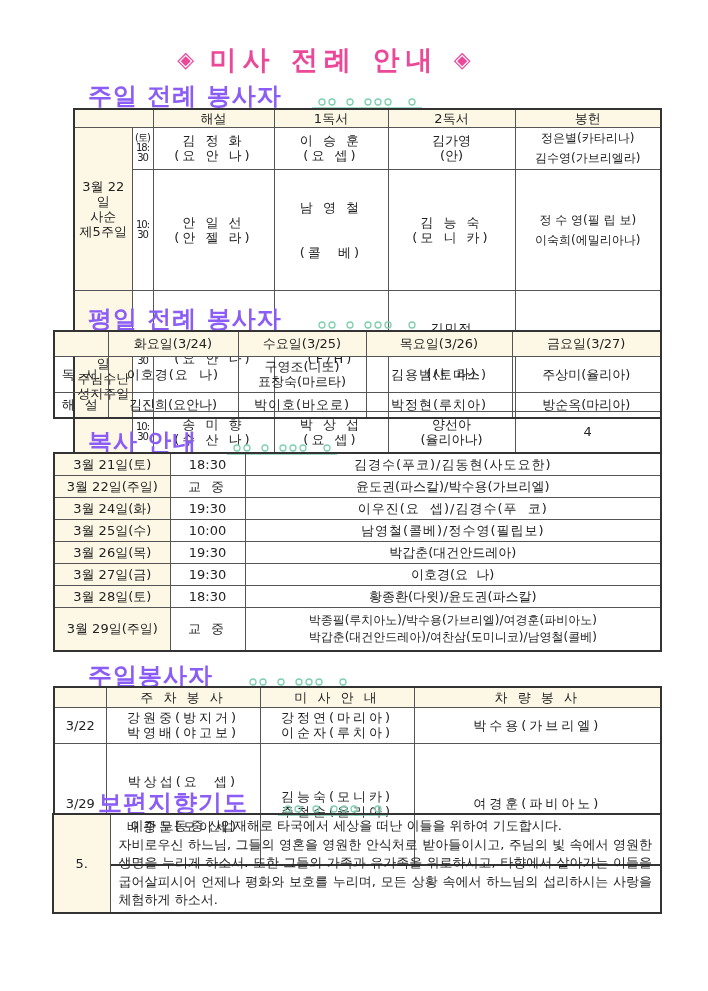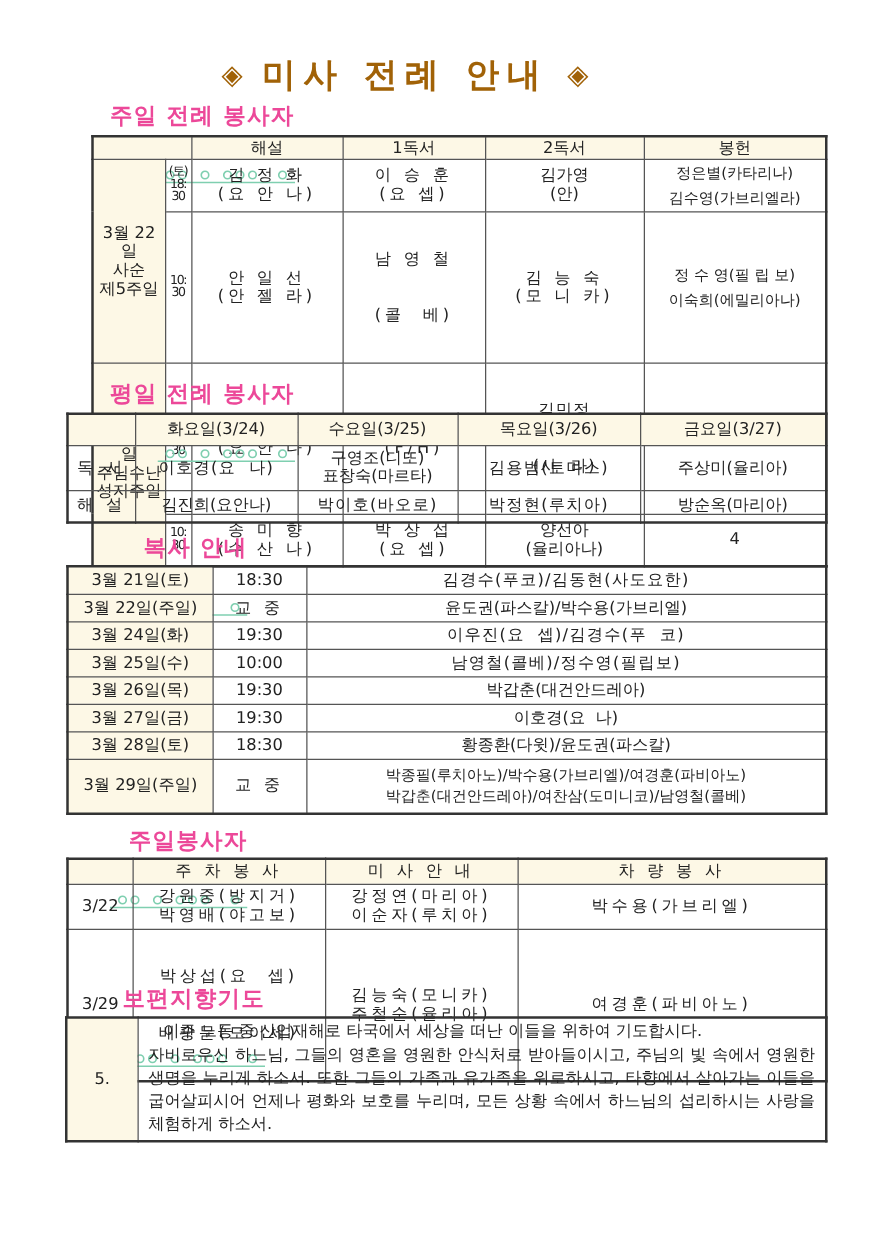--- a/index.html
+++ b/index.html
@@ -1,27 +1,27 @@
 <!DOCTYPE html>
 <html><head>
 <meta charset="utf-8">
 <style>
   * { box-sizing: border-box; margin: 0; padding: 0; }
   html, body { width: 708px; height: 991px; background: #ffffff; overflow: hidden; }
   body { position: relative; font-family: "DejaVu Sans", "Liberation Sans", sans-serif; color: #1a1a1a; }
 
   .title {
     position: absolute; left: 0; top: 42px; width: 648px; text-align: center;
-    font-size: 27px; font-weight: bold; letter-spacing: 6px; color: #a16207;
+    font-size: 27px; font-weight: bold; letter-spacing: 6px; color: #ec4899;
   }
   .title .dia { font-size: 22px; letter-spacing: 0; vertical-align: 2px; }
 
   .section-head {
     position: absolute; display: flex; align-items: flex-end; gap: 30px;
-    font-size: 18px; font-weight: bold; color: #ec4899; letter-spacing: 1px; flex-direction: column;
+    font-size: 24px; font-weight: bold; color: #8b5cf6; letter-spacing: 1px;
   }
   .doodle { display: inline-block; width: 110px; height: 14px; margin-bottom: 2px; }
 
   table { position: absolute; border-collapse: collapse; table-layout: fixed; }
   td, th {
     border: 1px solid #555; text-align: center; vertical-align: middle;
     font-weight: normal; font-size: 13px; line-height: 15px; color: #222; padding: 0 2px;
   }
   table { border: 2px solid #333; }
   .cream { background: #fdf8e6; }

